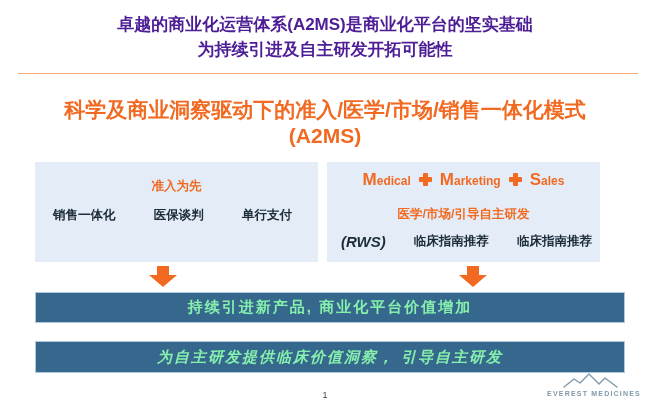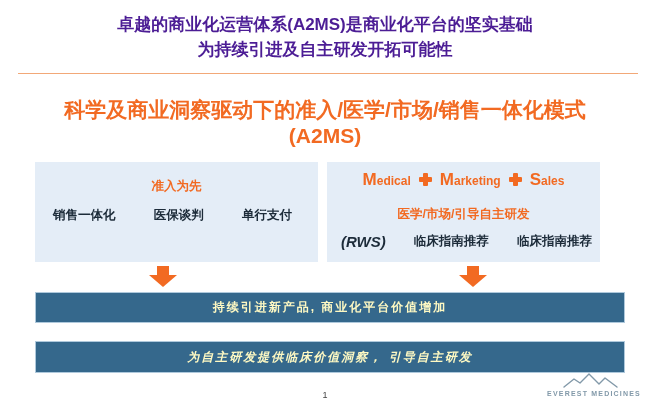--- a/index.html
+++ b/index.html
@@ -59,21 +59,21 @@
   .arrow-left{left:149px;}
   .arrow-right{left:459px;}
   .arrow-stem{width:12px;height:9px;background:#F26A22;margin:0 auto;}
   .arrow-head{
     width:0;height:0;border-left:14px solid transparent;
     border-right:14px solid transparent;border-top:12px solid #F26A22;
   }
   
   .bar{
     position:absolute;left:35px;width:590px;background:#35688C;
-    border:1px solid #AFC9DC;color:#fef9c3;font-weight:bold;font-size:12px;
+    border:1px solid #AFC9DC;color:#86efac;font-weight:bold;font-size:15px;
     letter-spacing:2px;display:flex;align-items:center;justify-content:center;
     box-sizing:border-box;
   }
   .bar1{top:292px;height:31px;}
   .bar2{top:341px;height:32px;font-style:italic;}
   
   .page-num{
     position:absolute;top:390px;left:0;width:100%;text-align:center;
     font-size:9px;color:#444444;
   }

